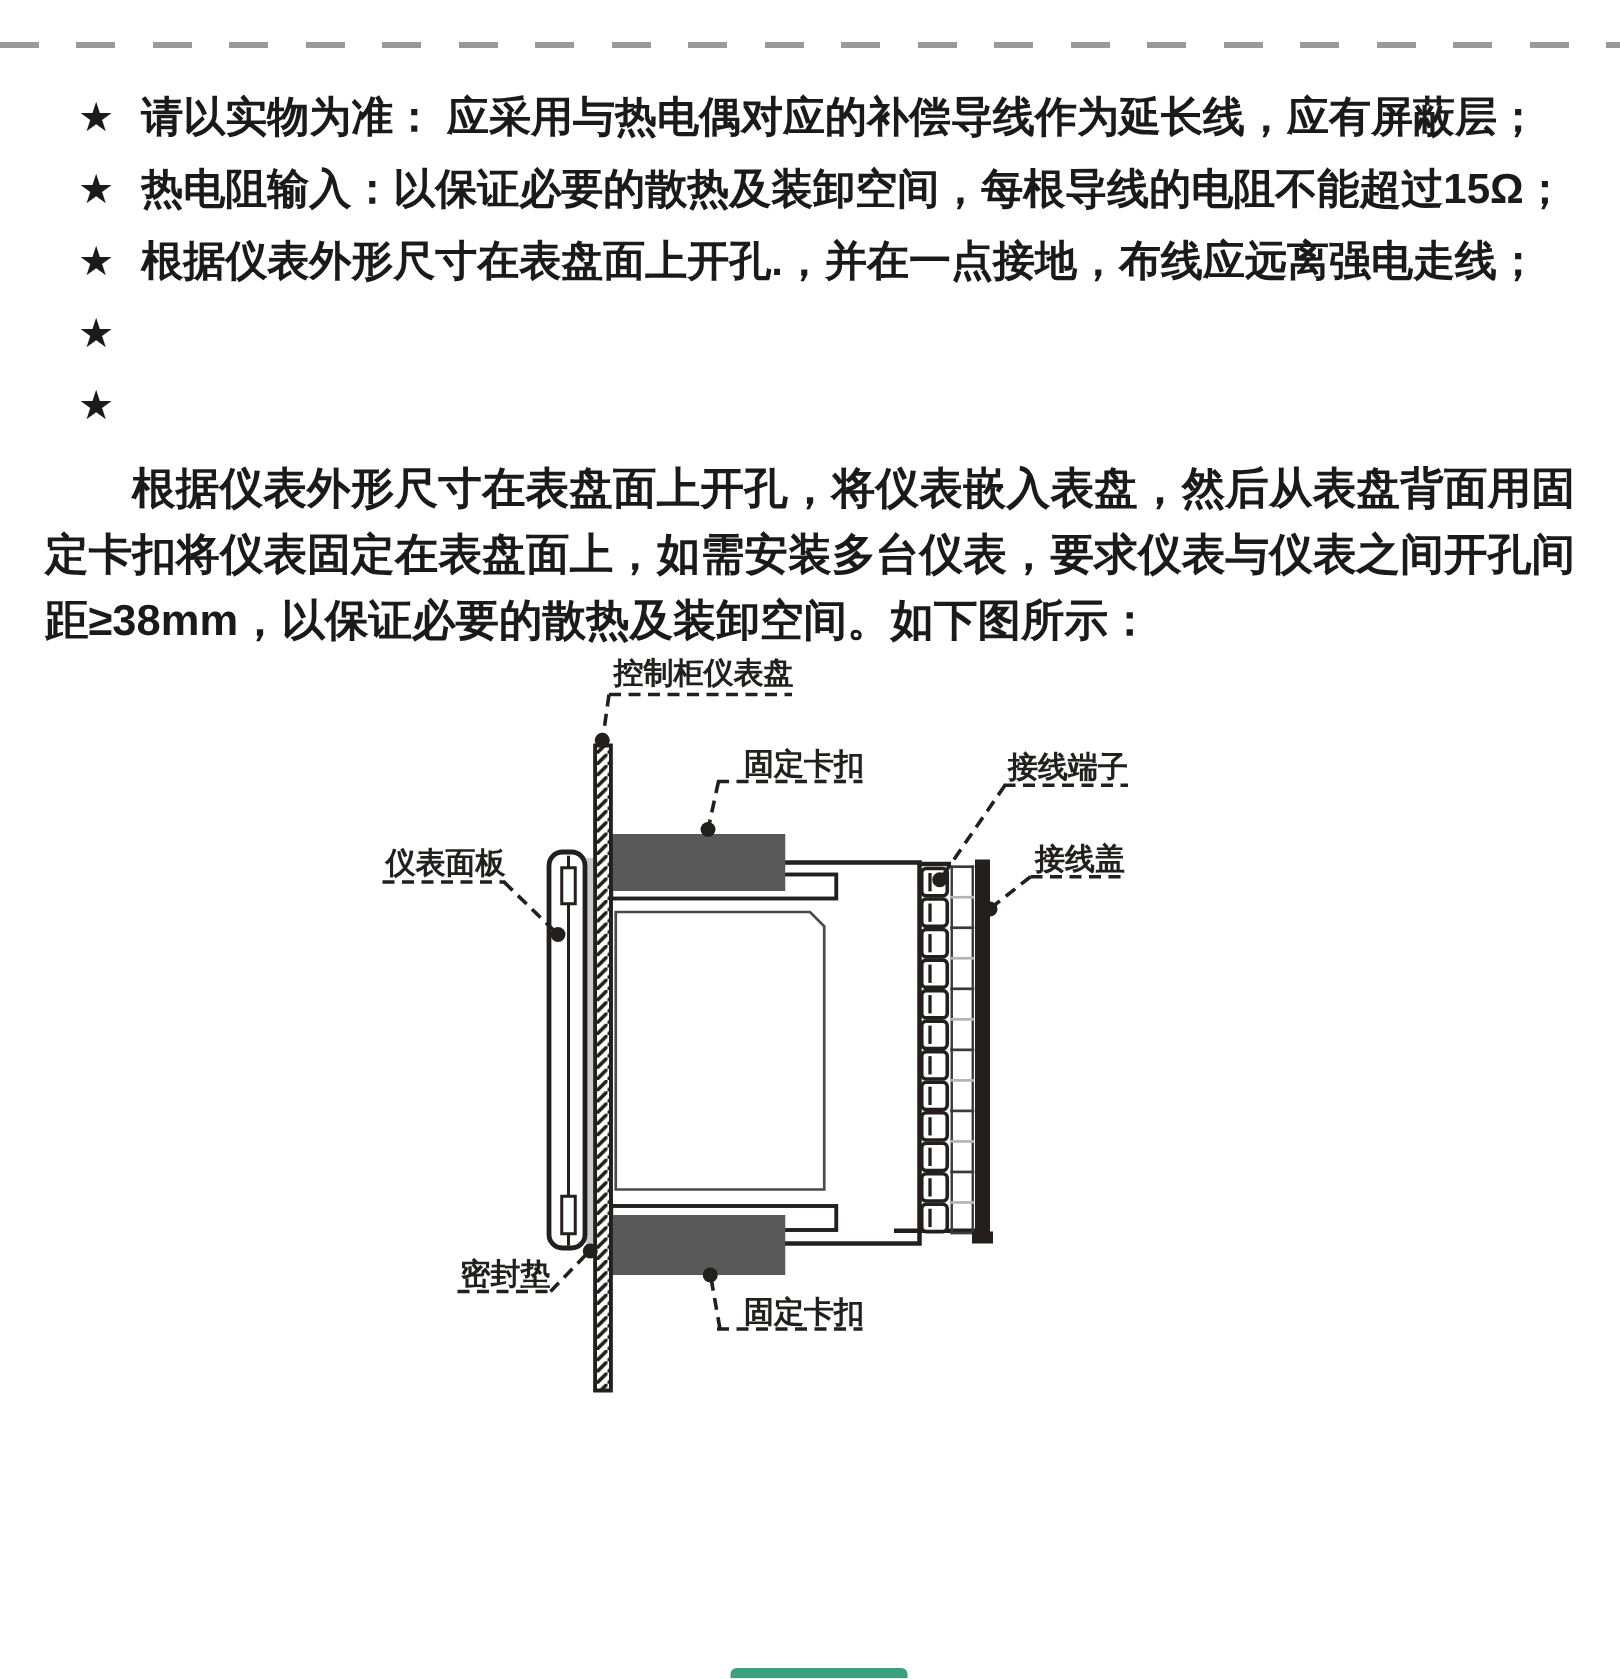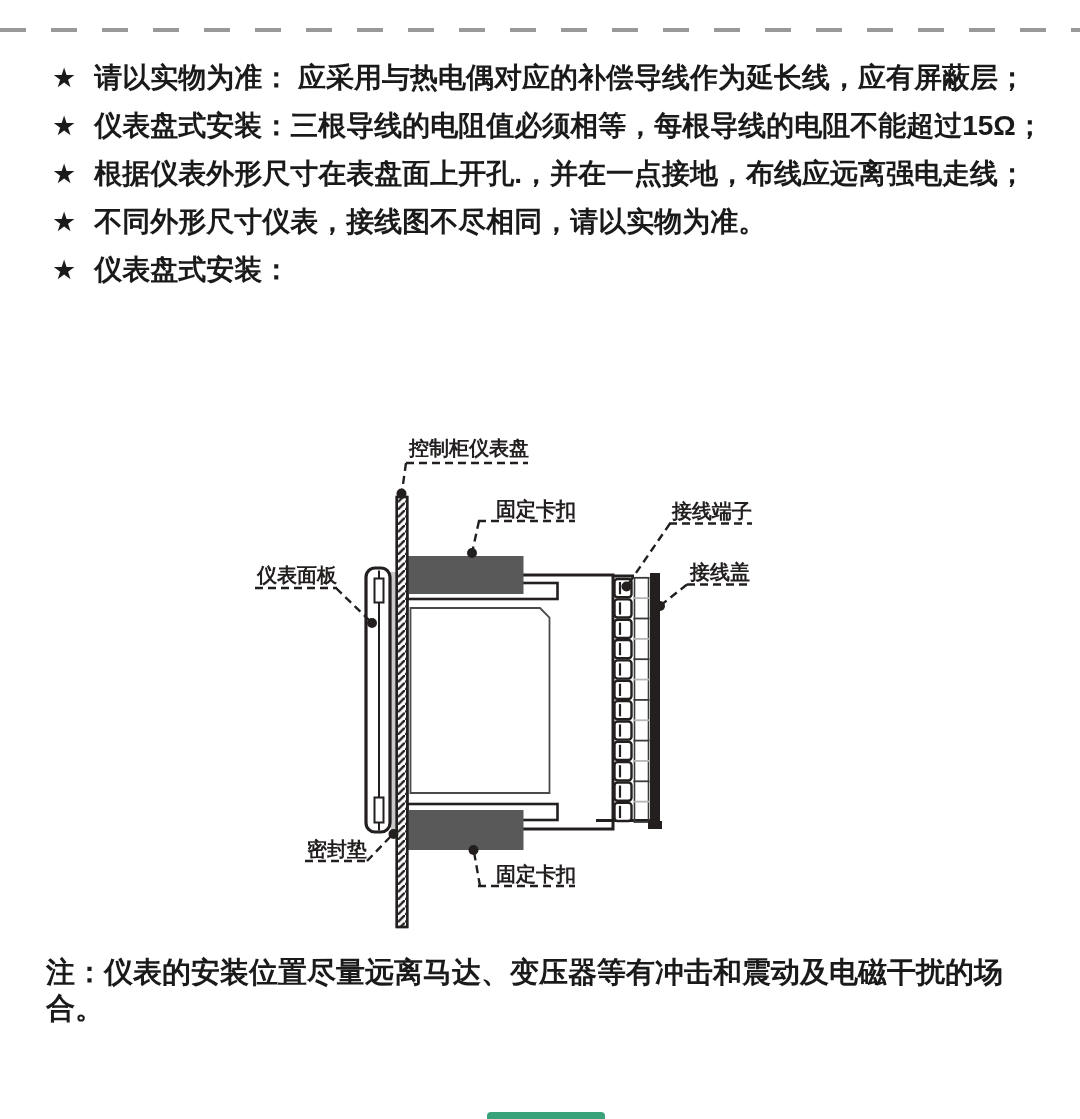--- a/index.html
+++ b/index.html
@@ -27,36 +27,35 @@
 
   <div class="divider"></div>
 
   <div class="bullets">
     <div class="bullet">
       <span class="star">★</span>
       <span>请以实物为准： 应采用与热电偶对应的补偿导线作为延长线，应有屏蔽层；</span>
     </div>
     <div class="bullet">
       <span class="star">★</span>
-      <span>仪表盘式安装：三根导线的电阻值必须相等，每根导线的电阻不能超过15Ω；</span>
+      <span>热电阻输入：以保证必要的散热及装卸空间，每根导线的电阻不能超过15Ω；</span>
     </div>
     <div class="bullet">
       <span class="star">★</span>
       <span>根据仪表外形尺寸在表盘面上开孔.，并在一点接地，布线应远离强电走线；</span>
     </div>
     <div class="bullet">
       <span class="star">★</span>
-      <span>不同外形尺寸仪表，接线图不尽相同，请以实物为准。</span>
     </div>
     <div class="bullet">
       <span class="star">★</span>
-      <span>仪表盘式安装：</span>
     </div>
   </div>
 
+  <p class="para">根据仪表外形尺寸在表盘面上开孔，将仪表嵌入表盘，然后从表盘背面用固定卡扣将仪表固定在表盘面上，如需安装多台仪表，要求仪表与仪表之间开孔间距≥38mm，以保证必要的散热及装卸空间。如下图所示：</p>
 
   <svg class="diagram-svg" viewBox="0 0 1080 1119" xmlns="http://www.w3.org/2000/svg">
     <defs>
       <pattern id="hatch" patternUnits="userSpaceOnUse" width="7.5" height="7.5">
         <path d="M-2,9.5 L9.5,-2" stroke="#231f1f" stroke-width="2.4"></path>
       </pattern>
     </defs>
 
     <rect x="407" y="575" width="206" height="254" fill="#ffffff" stroke="#231f1f" stroke-width="3"></rect>
 
@@ -153,16 +152,15 @@
 
     <text class="dlabel" x="409" y="455">控制柜仪表盘</text>
     <text class="dlabel" x="496" y="516">固定卡扣</text>
     <text class="dlabel" x="672" y="518">接线端子</text>
     <text class="dlabel" x="690" y="579">接线盖</text>
     <text class="dlabel" x="257" y="582">仪表面板</text>
     <text class="dlabel" x="307" y="856">密封垫</text>
     <text class="dlabel" x="496" y="881">固定卡扣</text>
   </svg>
 
-  <p class="note">注：仪表的安装位置尽量远离马达、变压器等有冲击和震动及电磁干扰的场合。</p>
 
   <div class="accent" style="background: rgb(58, 162, 123);"></div>
 </div>
 
 </body></html>

